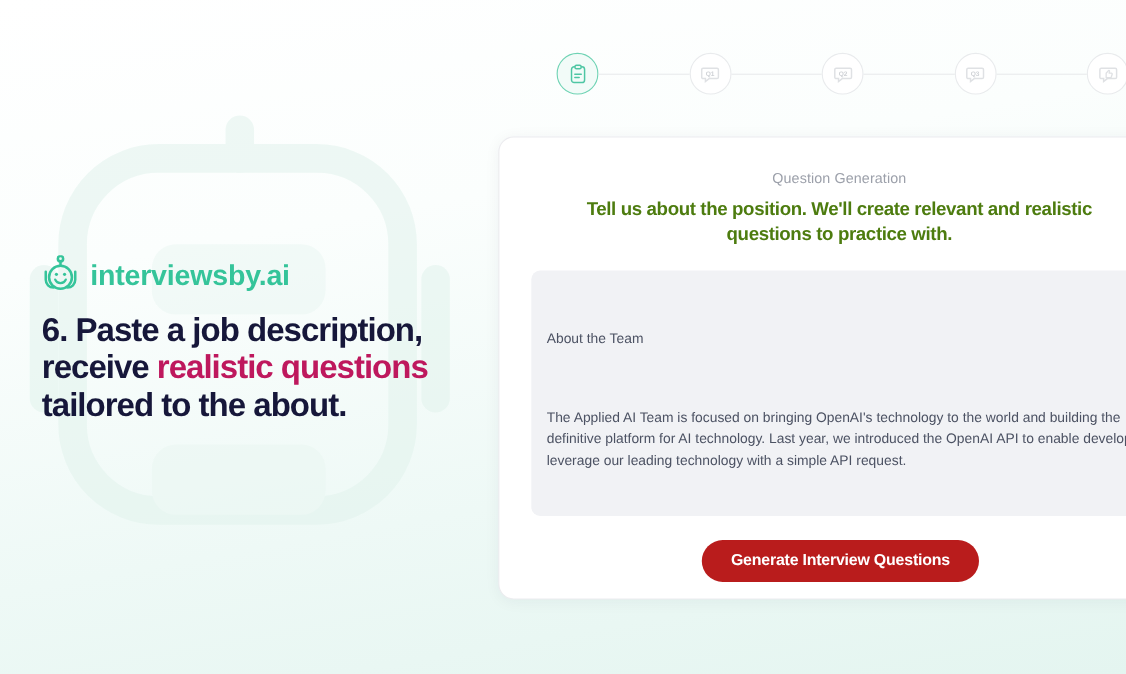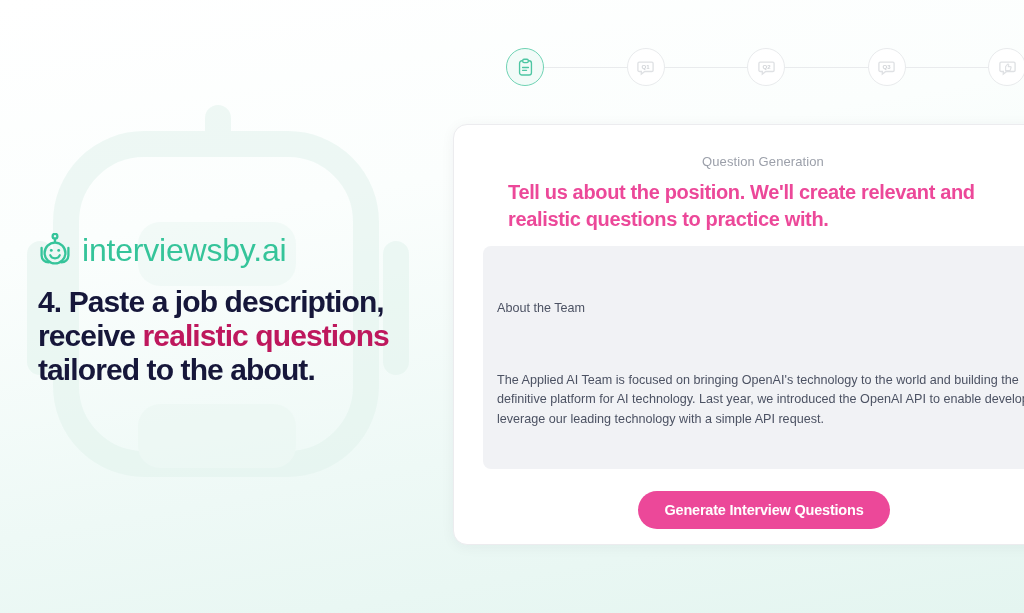--- a/index.html
+++ b/index.html
@@ -38,24 +38,24 @@
   .brand-row {
     display: flex;
     align-items: center;
     gap: 10px;
     margin-bottom: 16px;
   }
 
   .brand-logo { width: 34px; height: 36px; display: block; flex: none; }
 
   .brand-name {
-    font-size: 32px;
+    font-size: 26px;
     color: #35c49a;
     letter-spacing: -0.2px;
-    font-weight: 400;
+    font-weight: 700;
   }
 
   .headline {
     font-size: 30px;
     line-height: 1.13;
     font-weight: 700;
     color: #16173a;
     letter-spacing: -0.9px;
     max-width: 400px;
   }
@@ -113,25 +113,25 @@
     margin-top: 29px;
     text-align: center;
     font-size: 13px;
     color: #9ca0aa;
     letter-spacing: 0.1px;
   }
 
   .card-title {
     margin: 10px auto 0;
     width: 510px;
-    text-align: left;
-    font-size: 20px;
+    text-align: center;
+    font-size: 17px;
     line-height: 1.35;
     font-weight: 700;
-    color: #ec4899;
+    color: #4d7c0f;
     letter-spacing: -0.35px;
   }
 
   .jd-textarea {
     position: absolute;
     left: 29px;
     top: 121px;
     width: 600px;
     height: 223px;
     background: #f1f2f5;
@@ -153,21 +153,21 @@
   .btn-row {
     position: absolute;
     left: 0;
     top: 366px;
     width: 620px;
     display: flex;
     justify-content: center;
   }
 
   .generate-btn {
-    background: #ec4899;
+    background: #b91c1c;
     color: #ffffff;
     border: none;
     border-radius: 22px;
     padding: 11px 26px;
     font-size: 14.5px;
     font-weight: 700;
     letter-spacing: -0.2px;
     cursor: pointer;
     font-family: "Liberation Sans", sans-serif;
   }
@@ -198,21 +198,21 @@
         <path d="M30.4 15 L30.4 22.4 A7 7 0 0 1 23.4 29.4"></path>
       </g>
       <circle cx="13.3" cy="17.4" r="1.45" fill="#35c49a"></circle>
       <circle cx="20.7" cy="17.4" r="1.45" fill="#35c49a"></circle>
       <path d="M12.2 22.2 A5.2 5.2 0 0 0 21.8 22.2" fill="none" stroke="#35c49a" stroke-width="2.1" stroke-linecap="round"></path>
     </svg>
     <span class="brand-name">interviewsby.ai</span>
   </div>
 
   <h1 class="headline">
-    <span>4. Paste a job description, receive </span><span class="accent">realistic questions</span><span> tailored to the about.</span>
+    <span>6. Paste a job description, receive </span><span class="accent">realistic questions</span><span> tailored to the about.</span>
   </h1>
 
 </div>
 
 <div class="stepper">
 
   <div class="step active">
     <svg width="19" height="19" viewBox="0 0 24 24" aria-hidden="true">
       <rect x="4.5" y="3.5" width="15" height="18" rx="3" fill="none" stroke="#4ec6a3" stroke-width="1.7"></rect>
       <rect x="8.5" y="1.6" width="7" height="4.2" rx="1.6" fill="#e9f8f3" stroke="#4ec6a3" stroke-width="1.7"></rect>

